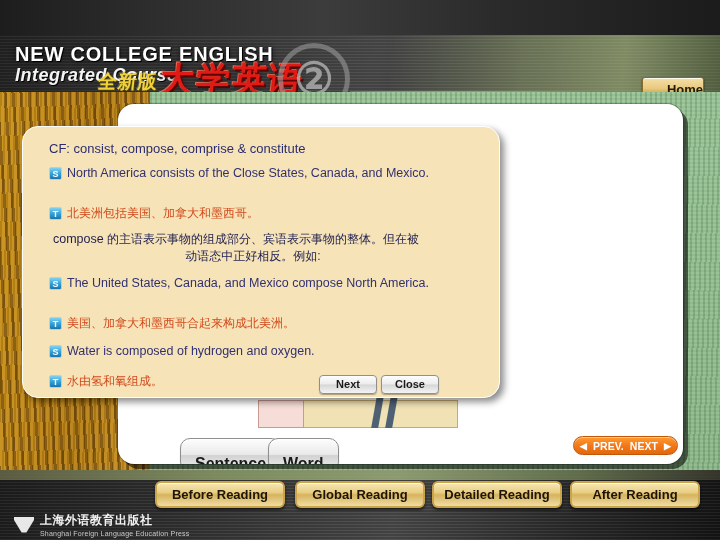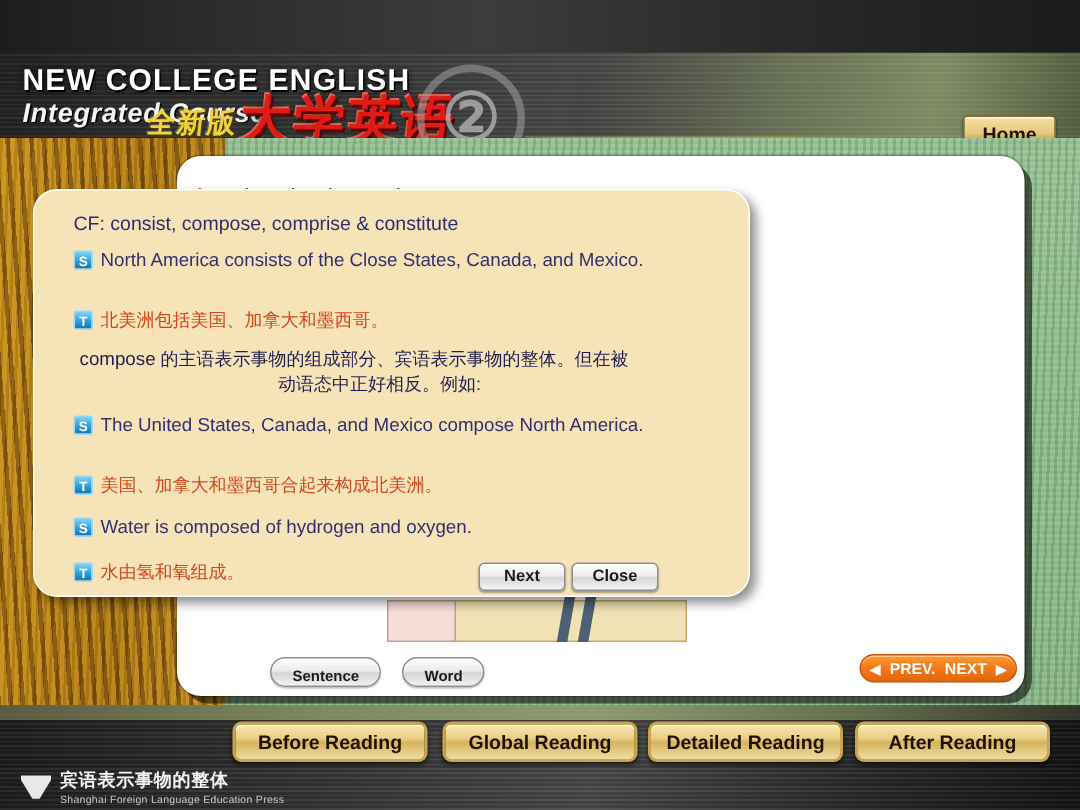--- a/index.html
+++ b/index.html
@@ -89,21 +89,21 @@
   }
 
   #home-btn {
     position: absolute; right: 16px; top: 42px;
     width: 62px; height: 26px;
     border-radius: 3px;
     border: 1px solid #8a6a2a;
     background: linear-gradient(180deg,#f6e0a8 0%, #e7c87e 45%, #d9b45f 55%, #efd79c 100%);
     box-shadow: 0 1px 2px rgba(0,0,0,.6), inset 0 1px 0 rgba(255,255,255,.8);
     color: #221a08; font-weight: bold; font-size: 13px;
-    text-align: center; line-height: 24px;
+    text-align: right; line-height: 24px;
     cursor: pointer;
   }
 
   
   #bgphoto {
     position: absolute; left: 0; top: 92px; width: 720px; height: 410px;
     background:
       linear-gradient(95deg, #c58b12 0%, #a86e08 14%, #c89225 26%, #8e5c06 40%, #b07c12 52%, #7c9c5e 62%, #94b477 76%, #8db070 90%, #a9c68e 100%);
   }
   #bgphoto .grain {
@@ -145,25 +145,25 @@
     position: absolute; left: 140px; top: 278px; width: 200px; height: 46px;
   }
   #illus .table { position:absolute; left:24px; top:18px; width:176px; height:28px; background:#f0e2b4; border:1px solid #caa96a;}
   #illus .pinkbox { position:absolute; left:0px; top:18px; width:46px; height:28px; background:#f6ddd8; border:1px solid #c89b90;}
   #illus .leg1 { position:absolute; left:116px; top:14px; width:7px; height:32px; background:#4e6074; transform:skewX(-10deg);}
   #illus .leg2 { position:absolute; left:130px; top:14px; width:7px; height:32px; background:#4e6074; transform:skewX(-10deg);}
 
   
   .pill-btn {
     position: absolute;
-    height: 20px; padding: 4px 14px;
+    height: 20px; padding: 16px 14px;
     border-radius: 10px;
     border: 1px solid #8e8e8e;
     background: linear-gradient(180deg,#fdfdfd 0%, #eaeaea 48%, #d2d2d2 52%, #f2f2f2 100%);
-    color: #1a1a1a; font-size: 10px; font-weight: bold;
+    color: #1a1a1a; font-size: 16px; font-weight: bold;
     line-height: 18px; text-align: center;
     box-shadow: 0 1px 1px rgba(0,0,0,.25), inset 0 1px 0 #fff;
     cursor: pointer;
   }
   #btn-sentence { left: 62px; top: 334px; }
   #btn-word     { left: 150px; top: 334px; }
 
   
   #prevnext {
     position: absolute; left: 455px; top: 332px;
@@ -382,18 +382,18 @@
   </div>
 
   <div class="tab-btn" id="tab-0">Before Reading</div>
   <div class="tab-btn" id="tab-1">Global Reading</div>
   <div class="tab-btn" id="tab-2">Detailed Reading</div>
   <div class="tab-btn" id="tab-3">After Reading</div>
 
   <div id="publisher">
     <div class="mark"></div>
     <div>
-      <div class="cn">宾语表示事物的整体</div>
+      <div class="cn">上海外语教育出版社</div>
       <div class="en">Shanghai Foreign Language Education Press</div>
     </div>
   </div>
 
 </div>
 
 </body></html>

